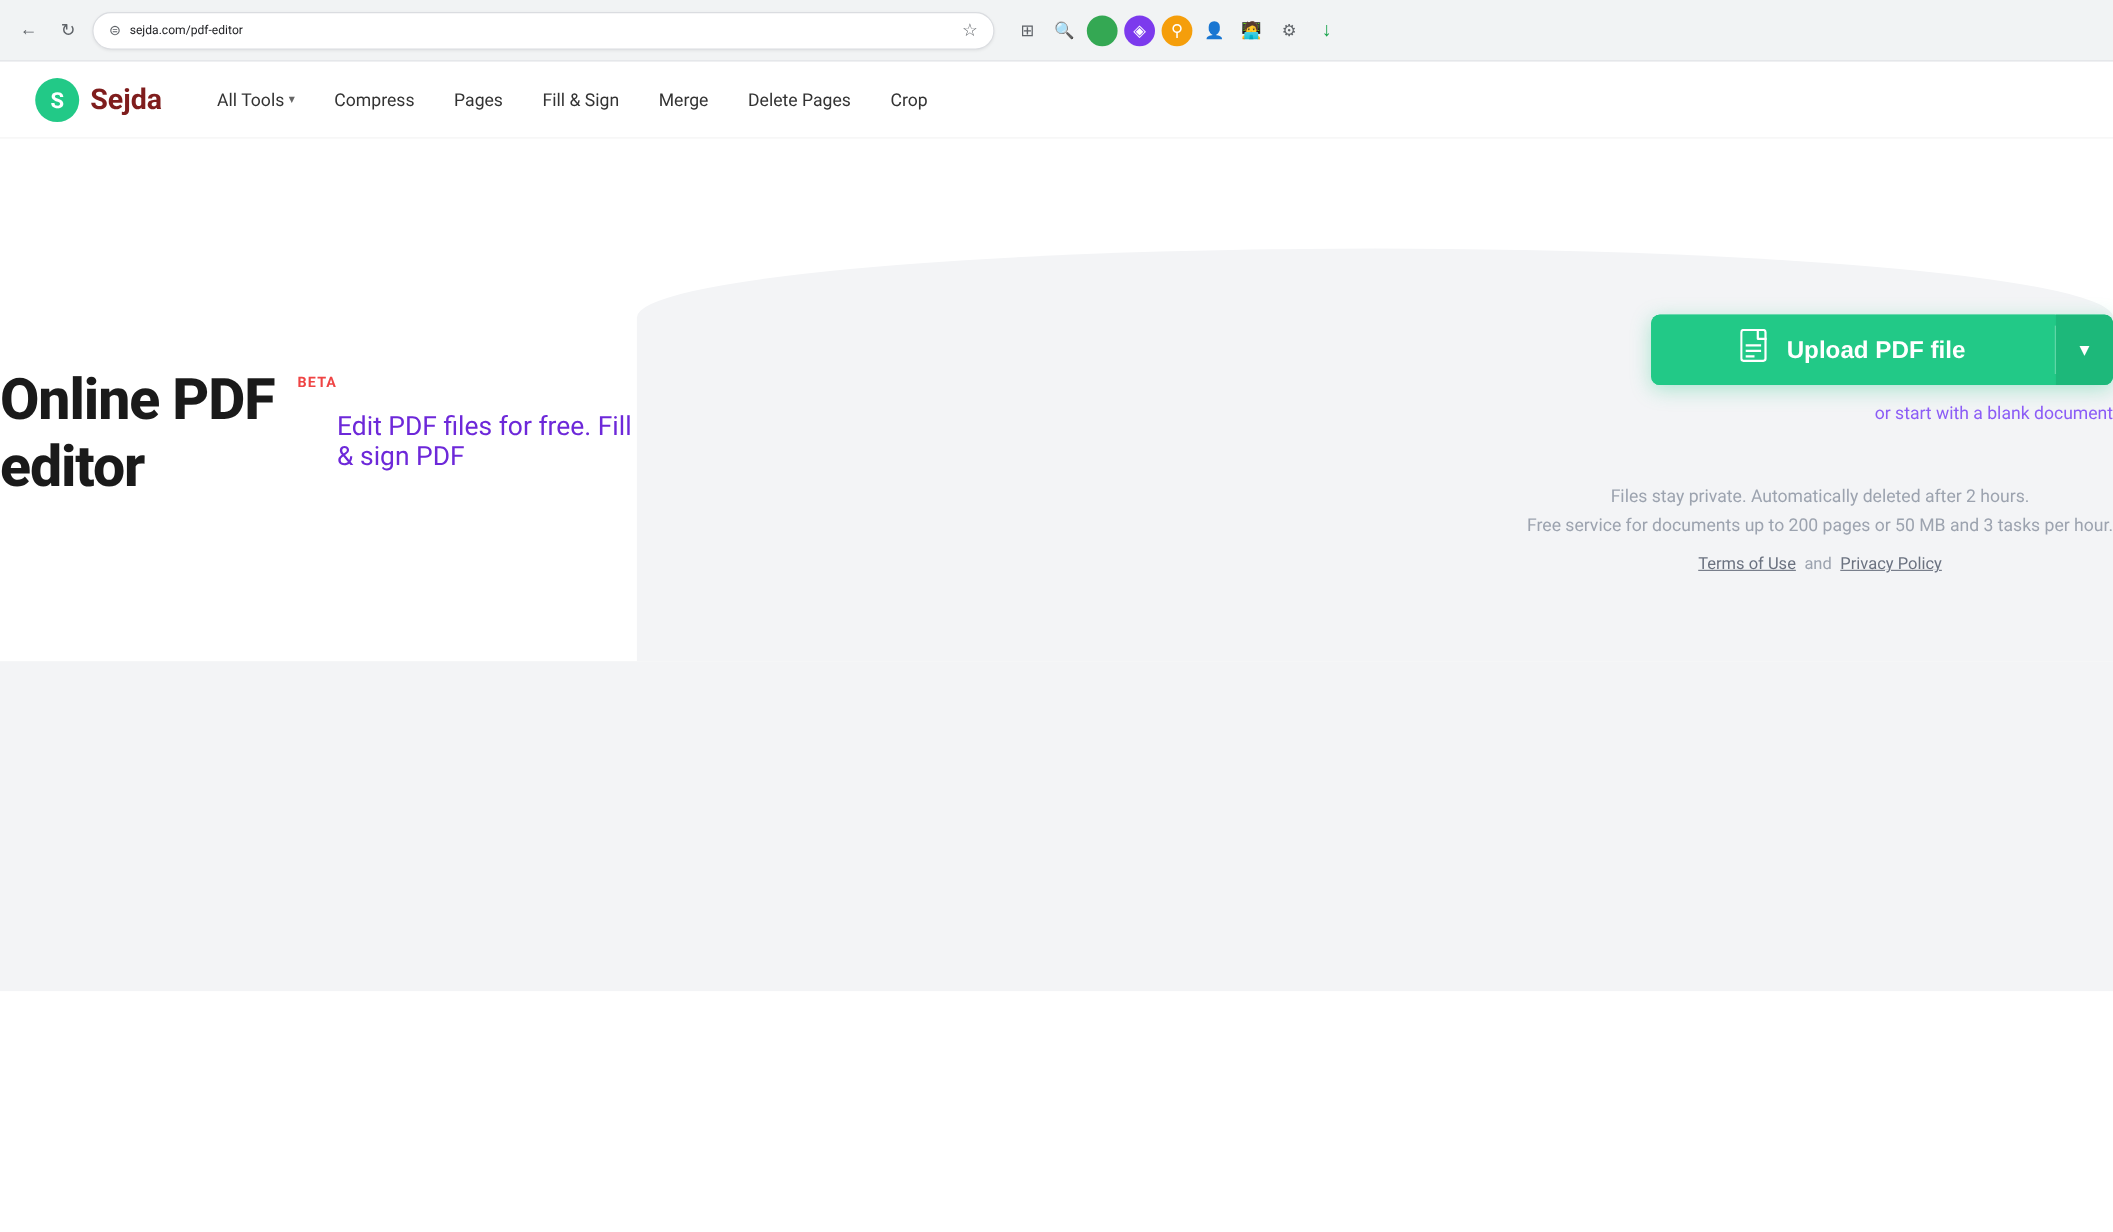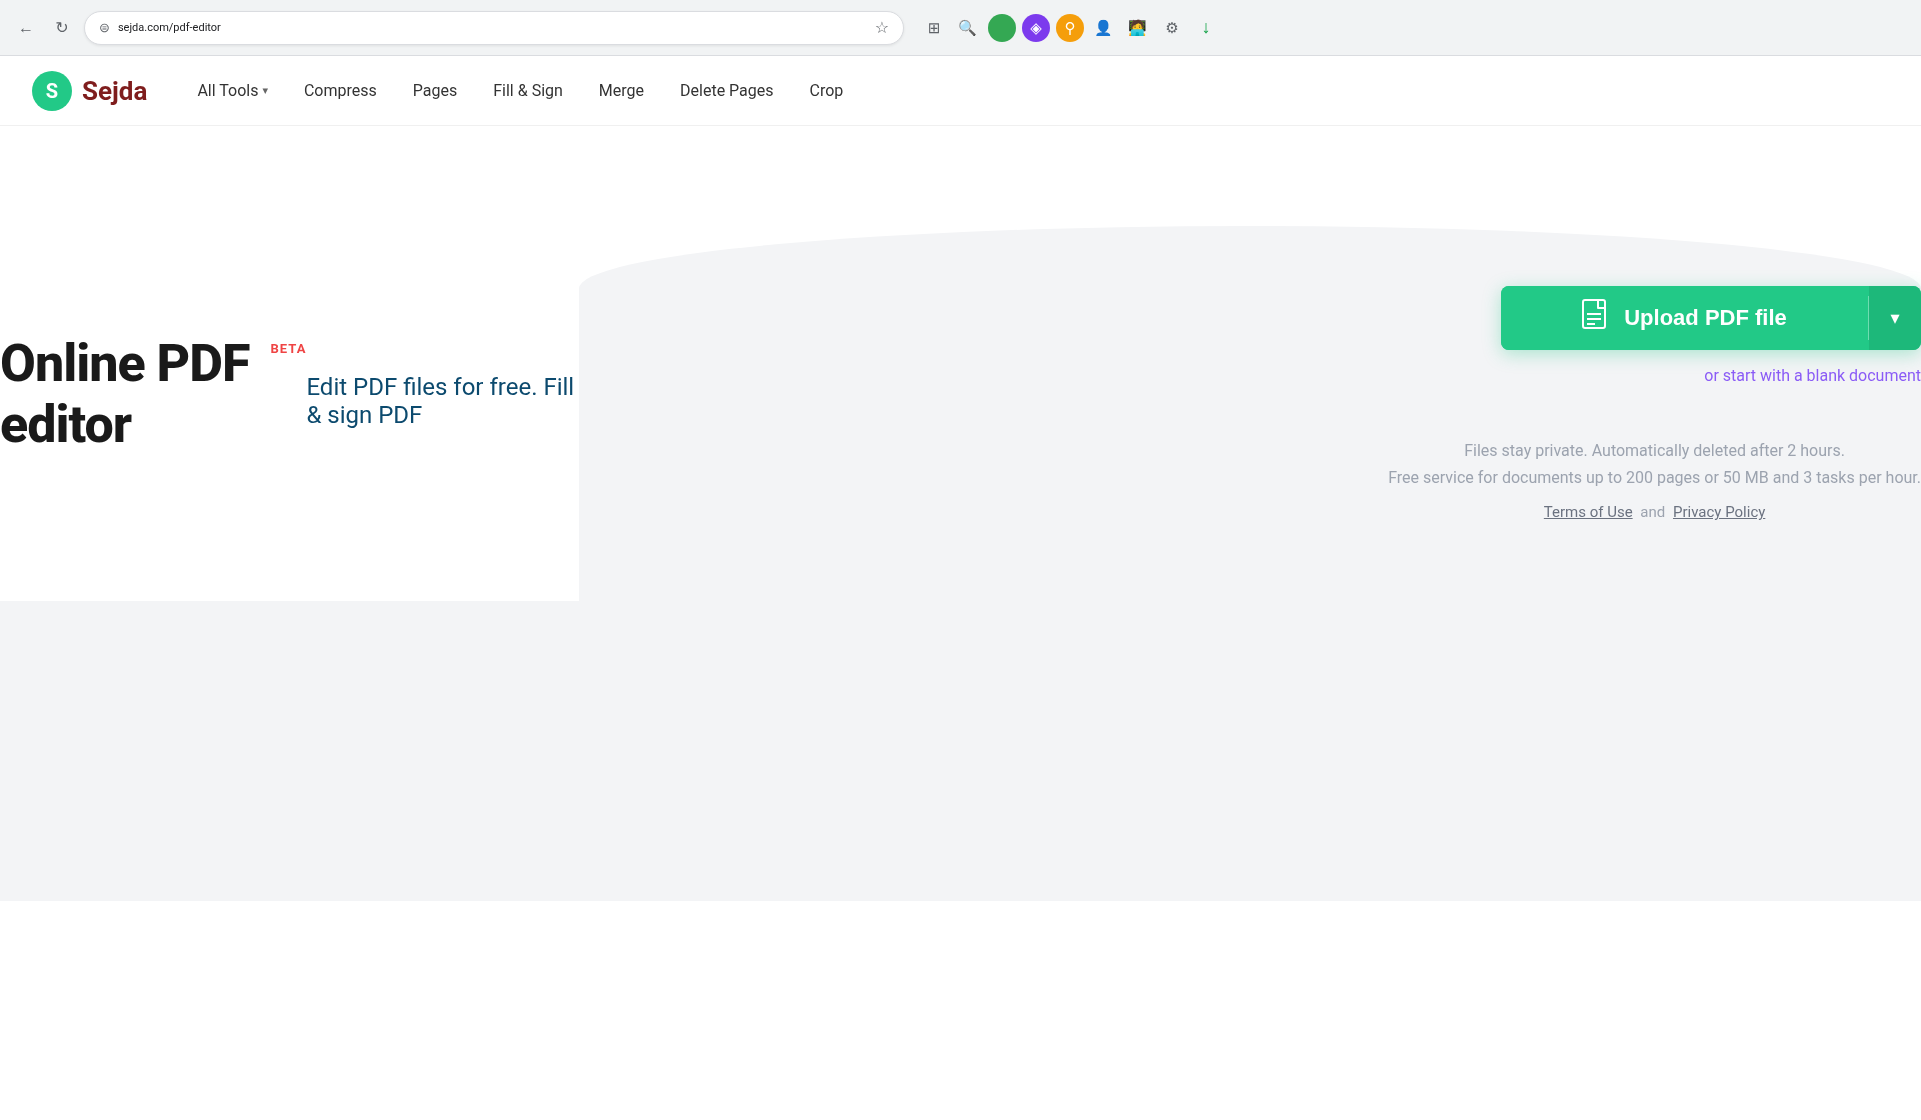--- a/index.html
+++ b/index.html
@@ -141,21 +141,21 @@
     .beta-badge {
       font-size: 13px;
       font-weight: 700;
       color: #ef4444;
       letter-spacing: 1px;
       margin-top: 8px;
     }
     .hero-subtitle {
       margin-top: 14px;
       font-size: 24px;
-      color: #0c4a6e;
+      color: #6d28d9;
       font-weight: 400;
     }
 
     
     .hero-bg-curve {
       position: relative;
       width: 100%;
       margin-top: 40px;
       padding-bottom: 80px;
     }

